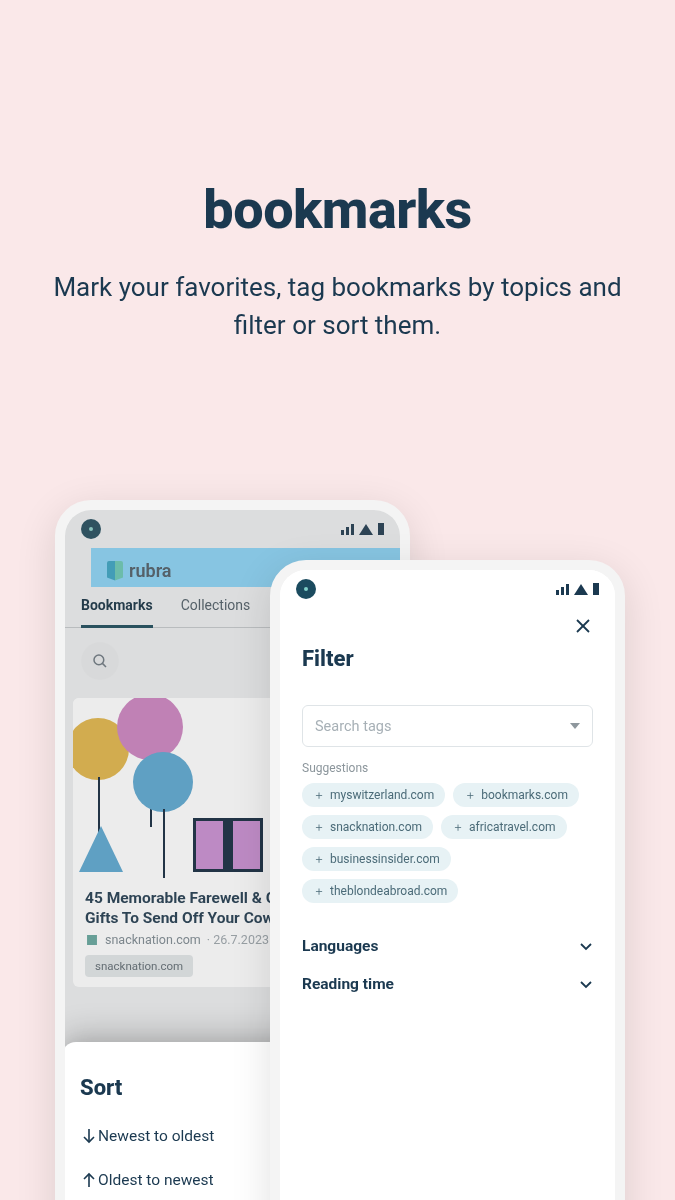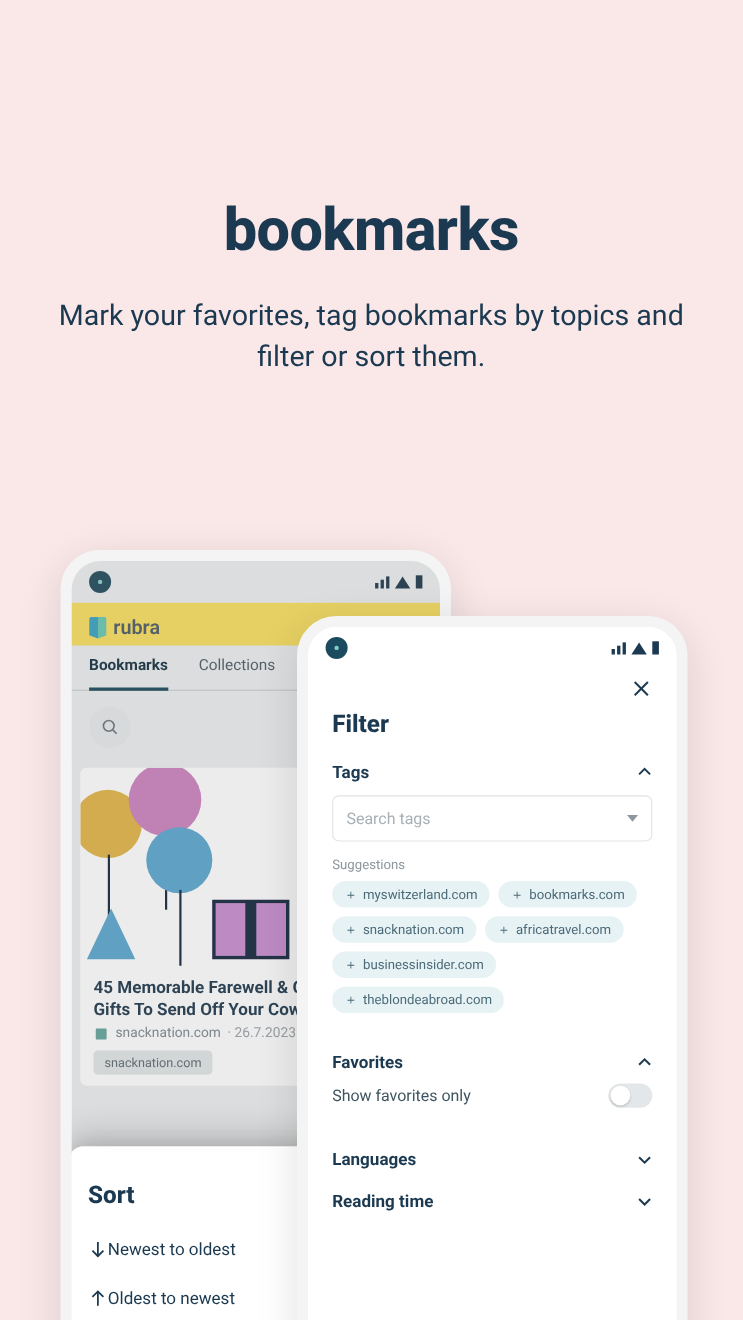--- a/index.html
+++ b/index.html
@@ -88,21 +88,22 @@
   .left-content {
     position: relative;
     filter: saturate(0.85) brightness(0.92);
     background:#eceeef;
     height:100%;
   }
   .left-content .statusbar{background:#eceeef;}
   .brand {
     padding: 12px 16px 6px;
     display:flex;align-items:center;gap:6px;
-    background:#fde047;
+    background:#7dd3fc;
+    margin-left:26px;
   }
   .brand-mark {
     width:16px;height:20px;
     background: linear-gradient(90deg,#2aa6c9 0 50%, #5bcbb1 50% 100%);
     border-radius:2px 2px 0 0;
     clip-path: polygon(0 0,100% 0,100% 85%,50% 100%,0 85%);
   }
   .brand-name { color:#4b5b66; font-weight:600; font-size:18px;}
   .tabs {
     display:flex; gap:28px;
@@ -362,28 +363,20 @@
               <line x1="2" y1="2" x2="14" y2="14"></line>
               <line x1="14" y1="2" x2="2" y2="14"></line>
             </svg>
         </div>
       </div>
 
       <div class="filter-body">
         <div class="filter-title">Filter</div>
 
         <div class="section">
-          <div class="sec-row">
-            <span class="sec-label">Tags</span>
-            <span class="chev">
-              <svg width="14" height="14" viewBox="0 0 14 14" fill="none" stroke="currentColor" stroke-width="1.8">
-                  <polyline points="2,9 7,4 12,9"></polyline>
-                </svg>
-            </span>
-          </div>
           <div class="taginput">
             <span>Search tags</span>
             <span class="caret"></span>
           </div>
           <div class="sugg-label">Suggestions</div>
           <div class="pills">
             <div class="pill">
                 <span class="plus">＋</span>
                 <span>myswitzerland.com</span>
               </div>
@@ -403,34 +396,20 @@
                 <span class="plus">＋</span>
                 <span>businessinsider.com</span>
               </div>
             <div class="pill">
                 <span class="plus">＋</span>
                 <span>theblondeabroad.com</span>
               </div>
           </div>
         </div>
 
-        <div class="section" style="padding-top:18px;">
-          <div class="sec-row">
-            <span class="sec-label">Favorites</span>
-            <span class="chev">
-              <svg width="14" height="14" viewBox="0 0 14 14" fill="none" stroke="currentColor" stroke-width="1.8">
-                  <polyline points="2,9 7,4 12,9"></polyline>
-                </svg>
-            </span>
-          </div>
-          <div class="favrow">
-            <span>Show favorites only</span>
-            <div class="toggle"></div>
-          </div>
-        </div>
 
         <div class="section collapsed">
           <div class="sec-row">
             <span class="sec-label">Languages</span>
             <span class="chev">
               <svg width="14" height="14" viewBox="0 0 14 14" fill="none" stroke="currentColor" stroke-width="1.8">
                   <polyline points="2,5 7,10 12,5"></polyline>
                 </svg>
             </span>
           </div>

